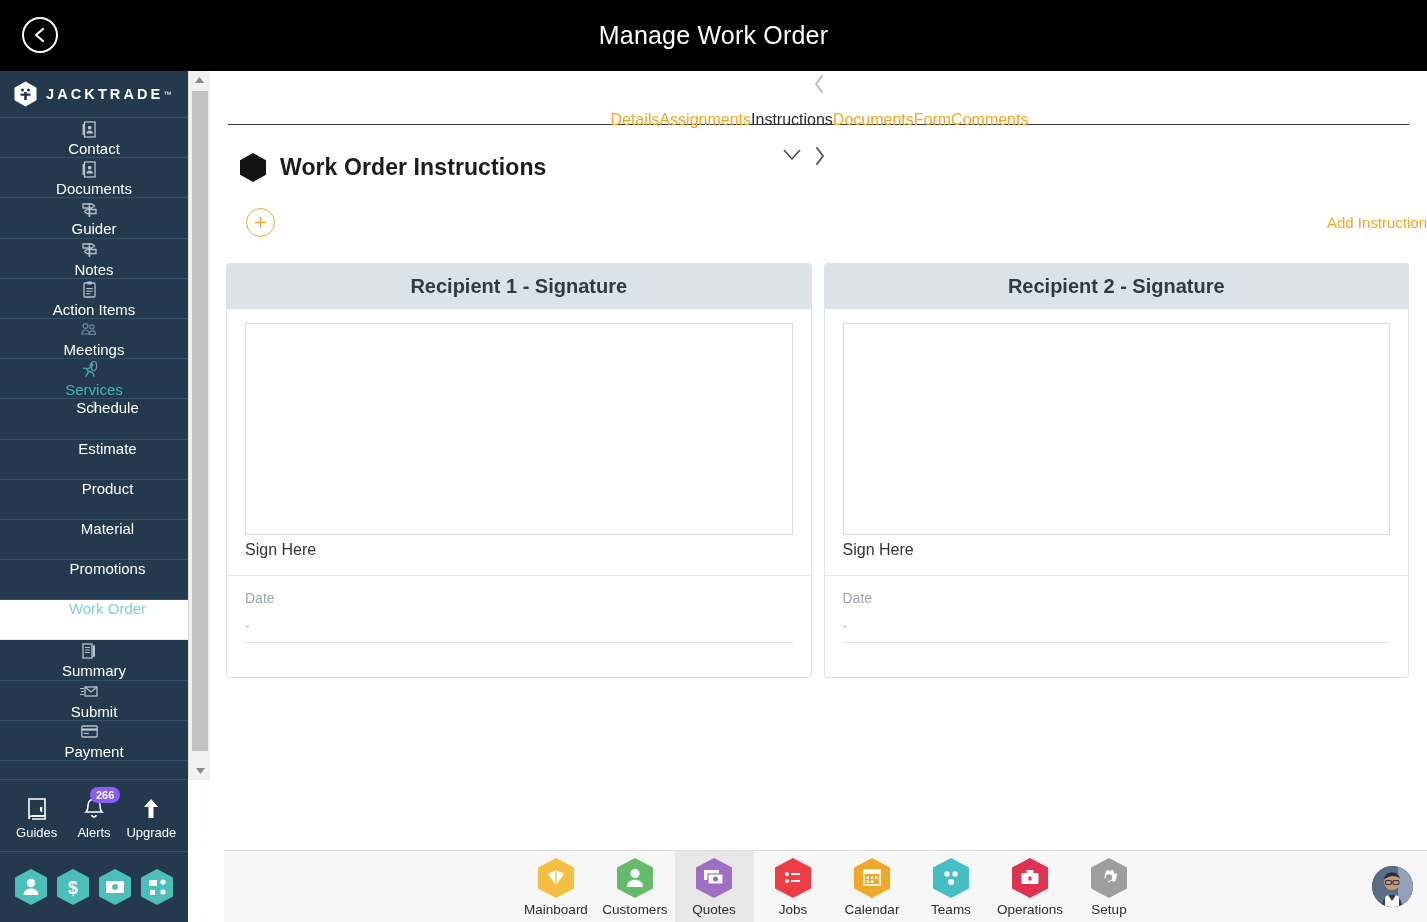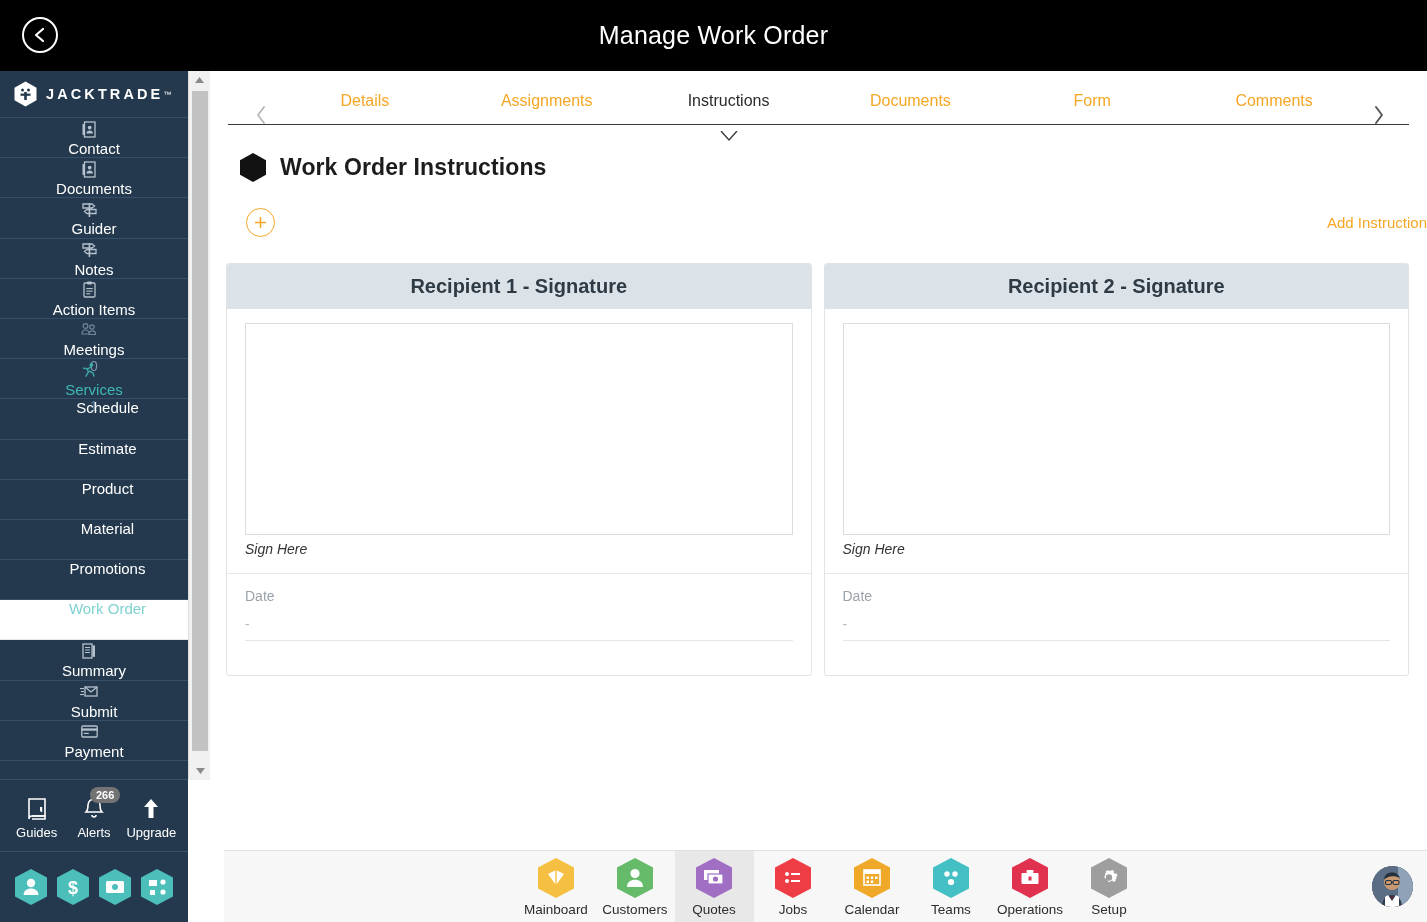--- a/index.html
+++ b/index.html
@@ -63,21 +63,21 @@
   .footer-tools {
     height: 73px; display: flex; align-items: center; justify-content: space-around;
     border-top: 1px solid #36506a; border-bottom: 1px solid #36506a; padding: 0 8px;
   }
   .tool { display: flex; flex-direction: column; align-items: center;
     position: relative; cursor: pointer; width: 58px; }
   .tool-ico { height: 30px; display: flex; align-items: flex-end; justify-content: center; }
   .tool-lbl { font-size: 13px; margin-top: 4px; color: #fff; }
   .badge {
     position: absolute; top: -4px; left: 50%; margin-left: -4px;
-    background: #737373; color: #fff; font-size: 11px; font-weight: bold;
+    background: #8b5cf6; color: #fff; font-size: 11px; font-weight: bold;
     border-radius: 9px; padding: 1px 6px; line-height: 14px; z-index: 2;
   }
   .footer-hexes { height: 70px; display: flex; align-items: center;
     justify-content: space-around; padding: 0 10px; }
   .hex-sm { width: 34px; height: 38px; cursor: pointer; }
 
   
   .sb-track {
     position: absolute; left: 188px; top: 71px; width: 22px; height: 709px;
     background: #f1f1f1; border-left: 1px solid #dcdcdc;
@@ -88,22 +88,22 @@
     background: #c2c2c2; cursor: pointer;
   }
   .sb-arrow.down { position: absolute; bottom: 0; left: 0; width: 22px; }
 
   
   .main {
     position: absolute; left: 210px; top: 71px;
     width: 1217px; height: 780px; background: #ffffff; overflow: hidden;
   }
   .tabbar {
-    position: relative; height: 54px; display: flex; align-items: flex-end;
-    padding: 0 18px 0 20px; border-bottom: 1px solid #3a3a3a; margin: 0 18px;
+    position: relative; height: 54px; display: flex; align-items: center;
+    padding: 0 18px 0 20px; border-bottom: 1px solid #3a3a3a; margin: 0 18px; flex-direction: column;
   }
   .tab-arrow { width: 26px; flex: 0 0 26px; display: flex; align-items: center;
     justify-content: center; cursor: pointer; }
   .tabs { flex: 1 1 auto; display: flex; align-items: center; }
   .tab {
     flex: 1 1 0; text-align: center; font-size: 16px; color: #f5a623;
     cursor: pointer; position: relative; padding: 14px 0;
   }
   .tab.active { color: #2b2b2b; }
   .tab-caret {
@@ -128,21 +128,21 @@
     background: #ffffff; overflow: hidden;
   }
   .card-head {
     background: #dbe3e9; height: 45px; display: flex; align-items: center;
     justify-content: center; font-size: 20px; font-weight: bold; color: #2e3a44;
   }
   .card-body { padding: 14px 18px 0 18px; }
   .sign-box {
     height: 212px; border: 1px solid #d8dde1; background: #fff; cursor: crosshair;
   }
-  .sign-label { font-size: 14px; color: #333; padding: 6px 0 16px 0; font-style: italic; }
+  .sign-label { font-size: 16px; color: #333; padding: 6px 0 16px 0; }
   .card-divider { border-top: 1px solid #e4e8eb; }
   .date-block { padding: 14px 18px 0 18px; }
   .date-label { font-size: 14px; color: #9aa3ab; }
   .date-value {
     font-size: 14px; color: #b4bbc1; padding: 12px 0 8px 0;
     border-bottom: 1px solid #e2e6e9; cursor: text;
   }
   .card-foot { height: 34px; }
 
   

